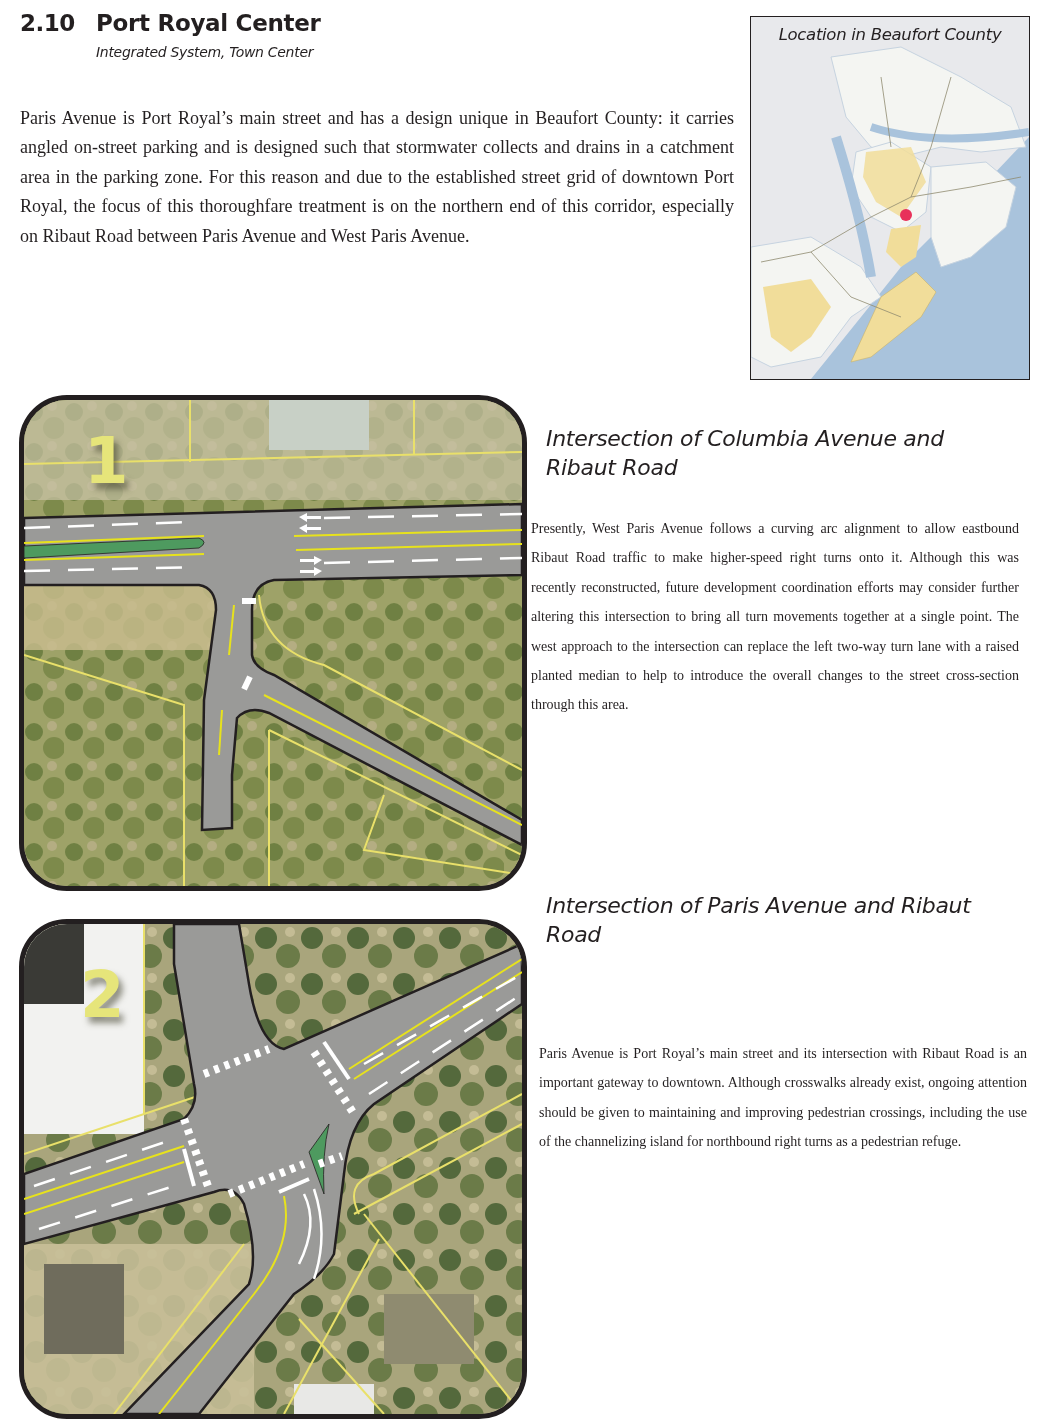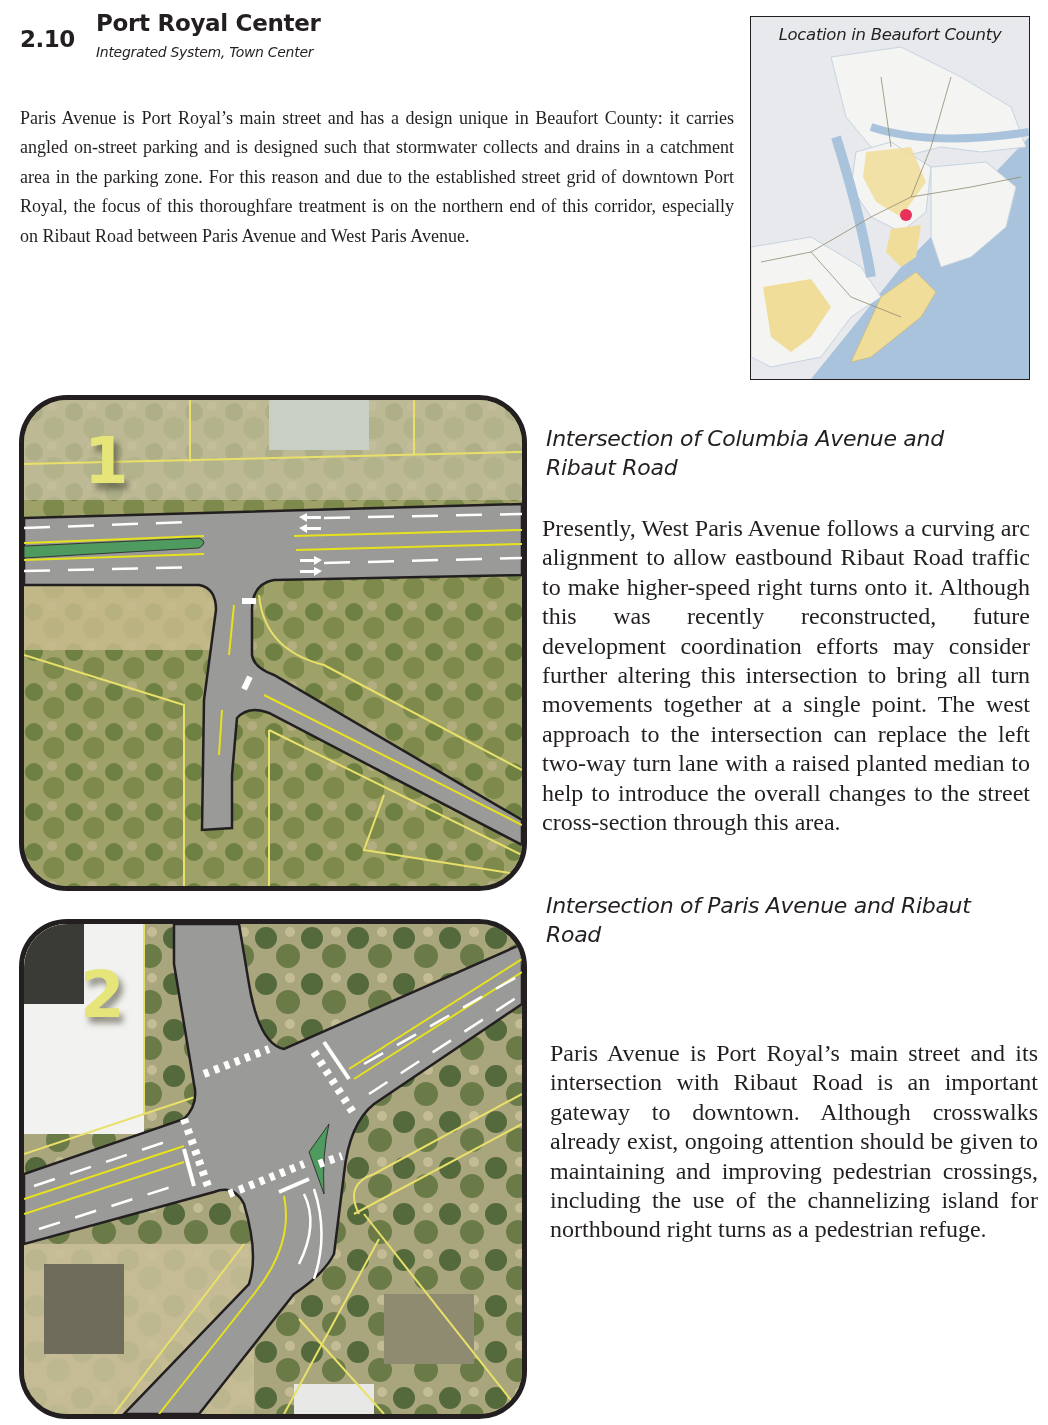--- a/index.html
+++ b/index.html
@@ -1,36 +1,36 @@
 <!DOCTYPE html>
 <html><head>
 <meta charset="utf-8">
 <style>
   html, body { margin:0; padding:0; background:#ffffff; }
   body { width:1048px; height:1425px; position:relative; overflow:hidden; color:#231f20; }
 
   #section-header { position:absolute; left:20px; top:10px; }
-  #section-number { position:absolute; left:0; top:0; font-family:"DejaVu Sans",sans-serif; font-weight:bold; font-size:23px; letter-spacing:-0.5px; white-space:nowrap;margin-top:16px; }
+  #section-number { position:absolute; left:0; top:0; font-family:"DejaVu Sans",sans-serif; font-weight:bold; font-size:23px; letter-spacing:-0.5px; white-space:nowrap; }
   #section-title { position:absolute; left:76px; top:0; font-family:"DejaVu Sans",sans-serif; font-weight:bold; font-size:23px; letter-spacing:-0.3px; white-space:nowrap; }
   #section-subtitle { position:absolute; left:76px; top:34px; font-family:"DejaVu Sans",sans-serif; font-style:italic; font-size:14px; white-space:nowrap; letter-spacing:-0.3px; }
 
   #intro-paragraph { position:absolute; left:20px; top:104px; width:714px; font-family:"Liberation Serif",serif; font-size:18px; line-height:29.4px; text-align:justify; }
 
   #location-map { position:absolute; left:750px; top:16px; width:278px; height:362px; border:1.5px solid #231f20; background:#84cc16; overflow:hidden; }
   #location-map svg { position:absolute; left:0; top:0; }
   #map-caption { position:absolute; left:0; right:0; top:8px; text-align:center; font-family:"DejaVu Sans",sans-serif; font-style:italic; font-size:16.5px; letter-spacing:-0.3px; z-index:2; }
 
   .aerial { position:absolute; left:19px; width:508px; border:5px solid #231f20; border-radius:48px; overflow:hidden; box-sizing:border-box; background:#a9a882; }
   #aerial-1 { top:395px; height:496px; }
   #aerial-2 { top:919px; height:500px; }
   .aerial svg { position:absolute; left:0; top:0; }
   .aerial-number { position:absolute; font-family:"DejaVu Sans",sans-serif; font-weight:bold; font-size:64px; color:#e6e57a; text-shadow:4px 6px 6px rgba(60,60,40,0.55); z-index:3; }
 
   .item-heading { position:absolute; left:546px; width:470px; font-family:"DejaVu Sans",sans-serif; font-style:italic; font-size:22px; line-height:29px; letter-spacing:-0.3px; }
-  .item-body { position:absolute; left:542px; width:488px; font-family:"Liberation Serif",serif; font-size:24px; line-height:29.4px; text-align:justify; }
+  .item-body { position:absolute; left:531px; width:488px; font-family:"Liberation Serif",serif; font-size:14px; line-height:29.4px; text-align:justify; }
   #heading-1 { top:424px; }
   #body-1 { top:514px; }
   #heading-2 { top:891px; }
   #body-2 { top:1031px; }
 </style>
 </head>
 <body>
 
 <div id="section-header">
   <div id="section-number">2.10</div>

